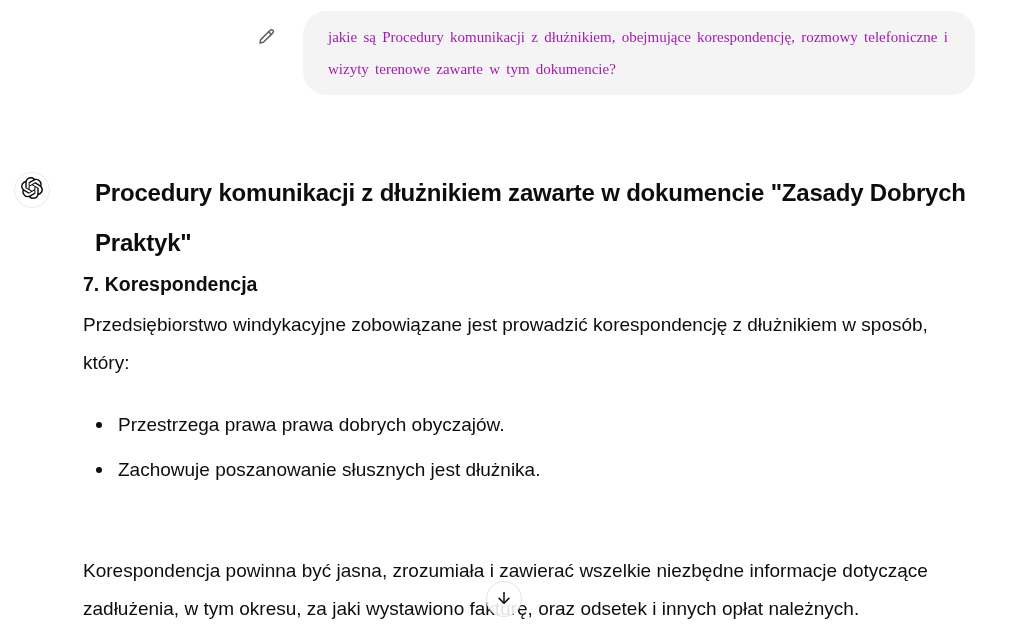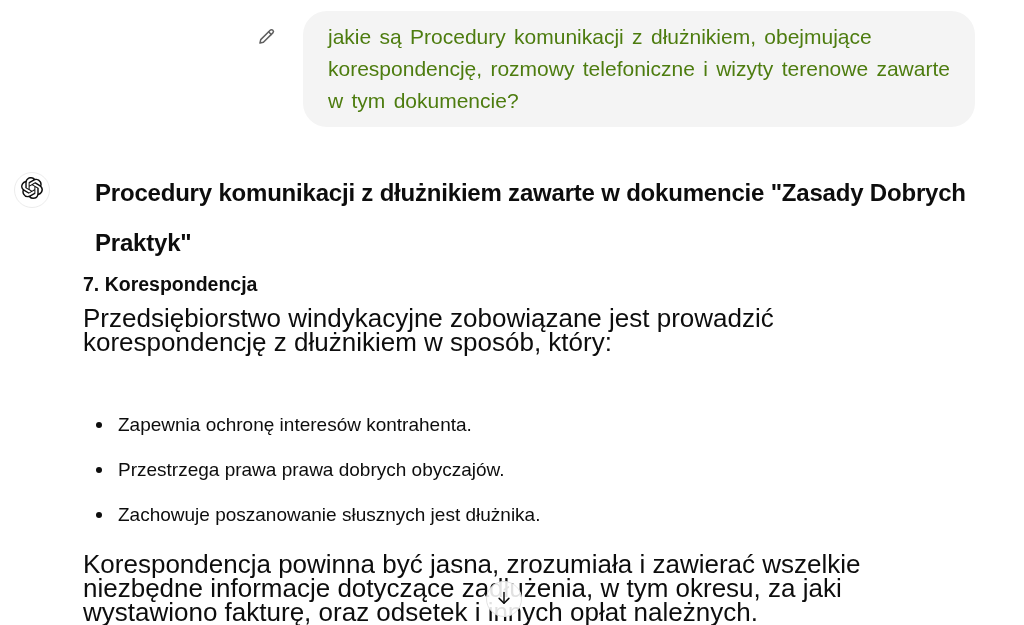--- a/index.html
+++ b/index.html
@@ -27,24 +27,25 @@
 
   .user-bubble {
     position: absolute;
     left: 303px; top: 11px;
     width: 672px;
     background: #f4f4f4;
     border-radius: 24px;
     padding: 10px 25px;
   }
   .user-bubble p {
-    font-size: 21px;
+    font-size: 15px;
     line-height: 32px;
     word-spacing: 2.5px;
-    color: #4d7c0f;
+    color: #a21caf;
+    font-family: Liberation Serif, serif;
   }
 
   
   .avatar {
     position: absolute;
     left: 14px; top: 172px;
     width: 36px; height: 36px;
     border: 1px solid #ececec;
     border-radius: 50%;
     background: #ffffff;
@@ -73,22 +74,22 @@
     width: 870px;
     font-size: 19.5px;
     font-weight: 700;
     line-height: 24px;
     color: #0d0d0d;
   }
   .para {
     position: absolute;
     left: 0;
     width: 870px;
-    font-size: 26px;
-    line-height: 24px;
+    font-size: 19px;
+    line-height: 38px;
     color: #0d0d0d;
   }
   .para.intro  { top: 306px; }
   .para.closing{ top: 552px; }
 
   .bullets {
     position: absolute;
     top: 412px; left: 0;
     width: 870px;
     list-style: none;
@@ -150,24 +151,20 @@
   </div>
 
   <div class="response">
     <h1>Procedury komunikacji z dłużnikiem zawarte w dokumencie "Zasady Dobrych Praktyk"</h1>
     <h3>7. Korespondencja</h3>
     <p class="para intro">Przedsiębiorstwo windykacyjne zobowiązane jest prowadzić korespondencję z dłużnikiem w sposób, który:</p>
 
     <ul class="bullets">
       <li>
         <span class="dot"></span>
-        <span>Zapewnia ochronę interesów kontrahenta.</span>
-      </li>
-      <li>
-        <span class="dot"></span>
         <span>Przestrzega prawa prawa dobrych obyczajów.</span>
       </li>
       <li>
         <span class="dot"></span>
         <span>Zachowuje poszanowanie słusznych jest dłużnika.</span>
       </li>
     </ul>
 
     <p class="para closing">Korespondencja powinna być jasna, zrozumiała i zawierać wszelkie niezbędne informacje dotyczące zadłużenia, w tym okresu, za jaki wystawiono fakturę, oraz odsetek i innych opłat należnych.</p>
   </div>

